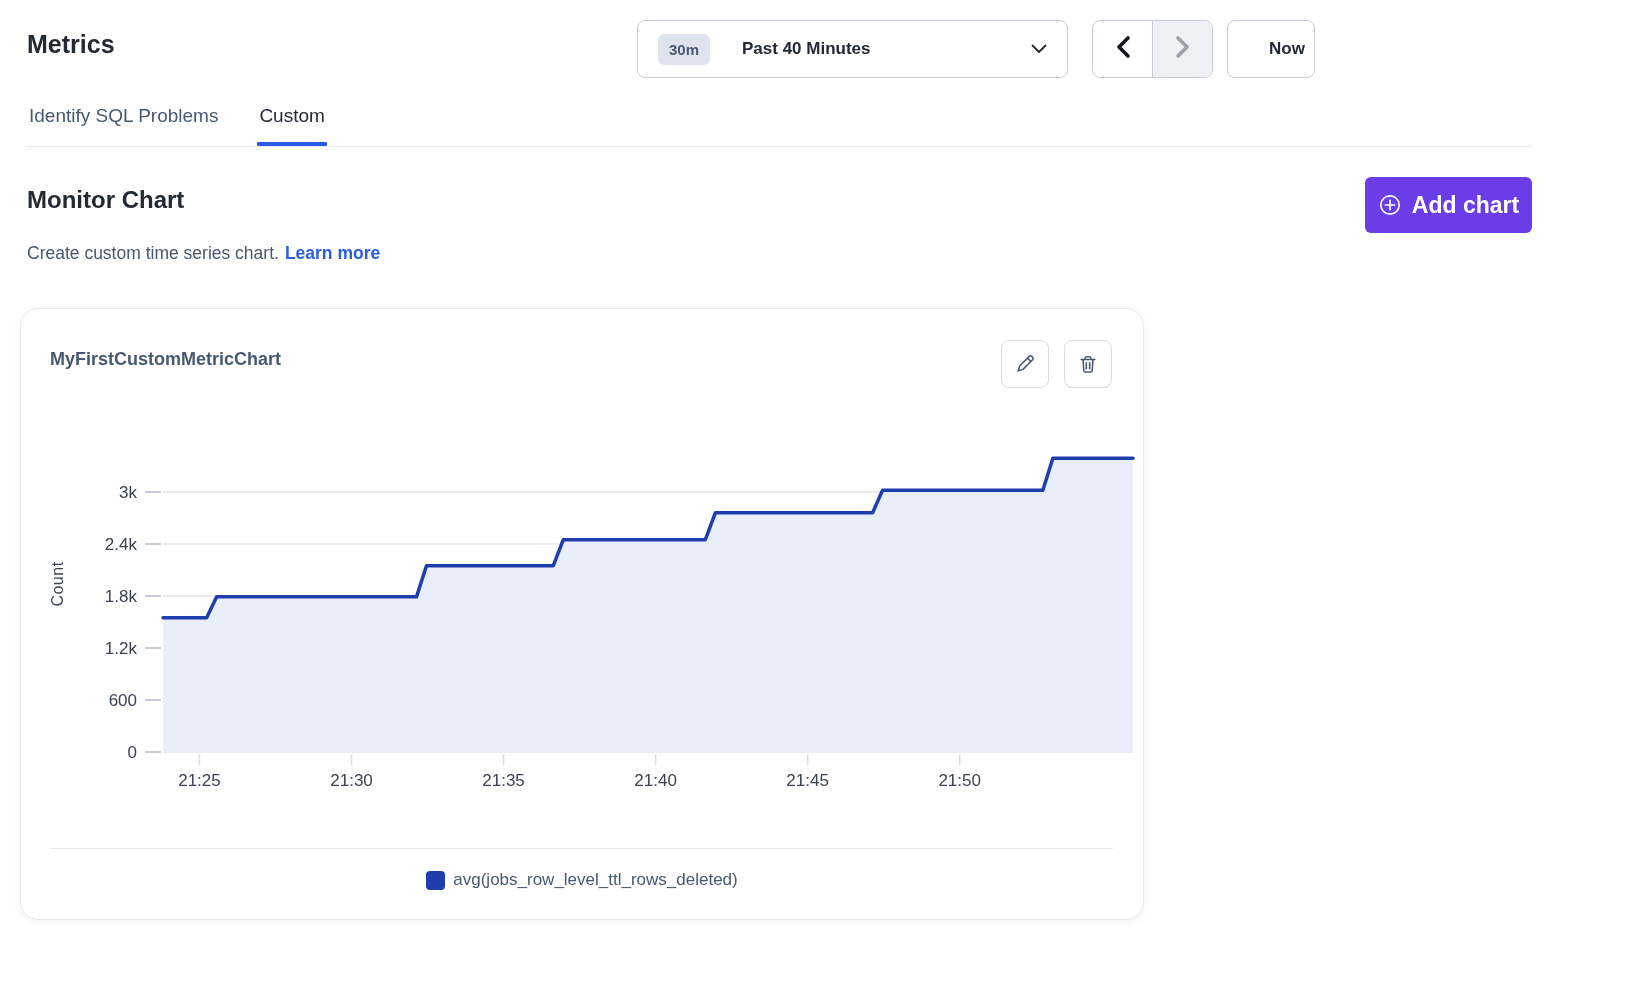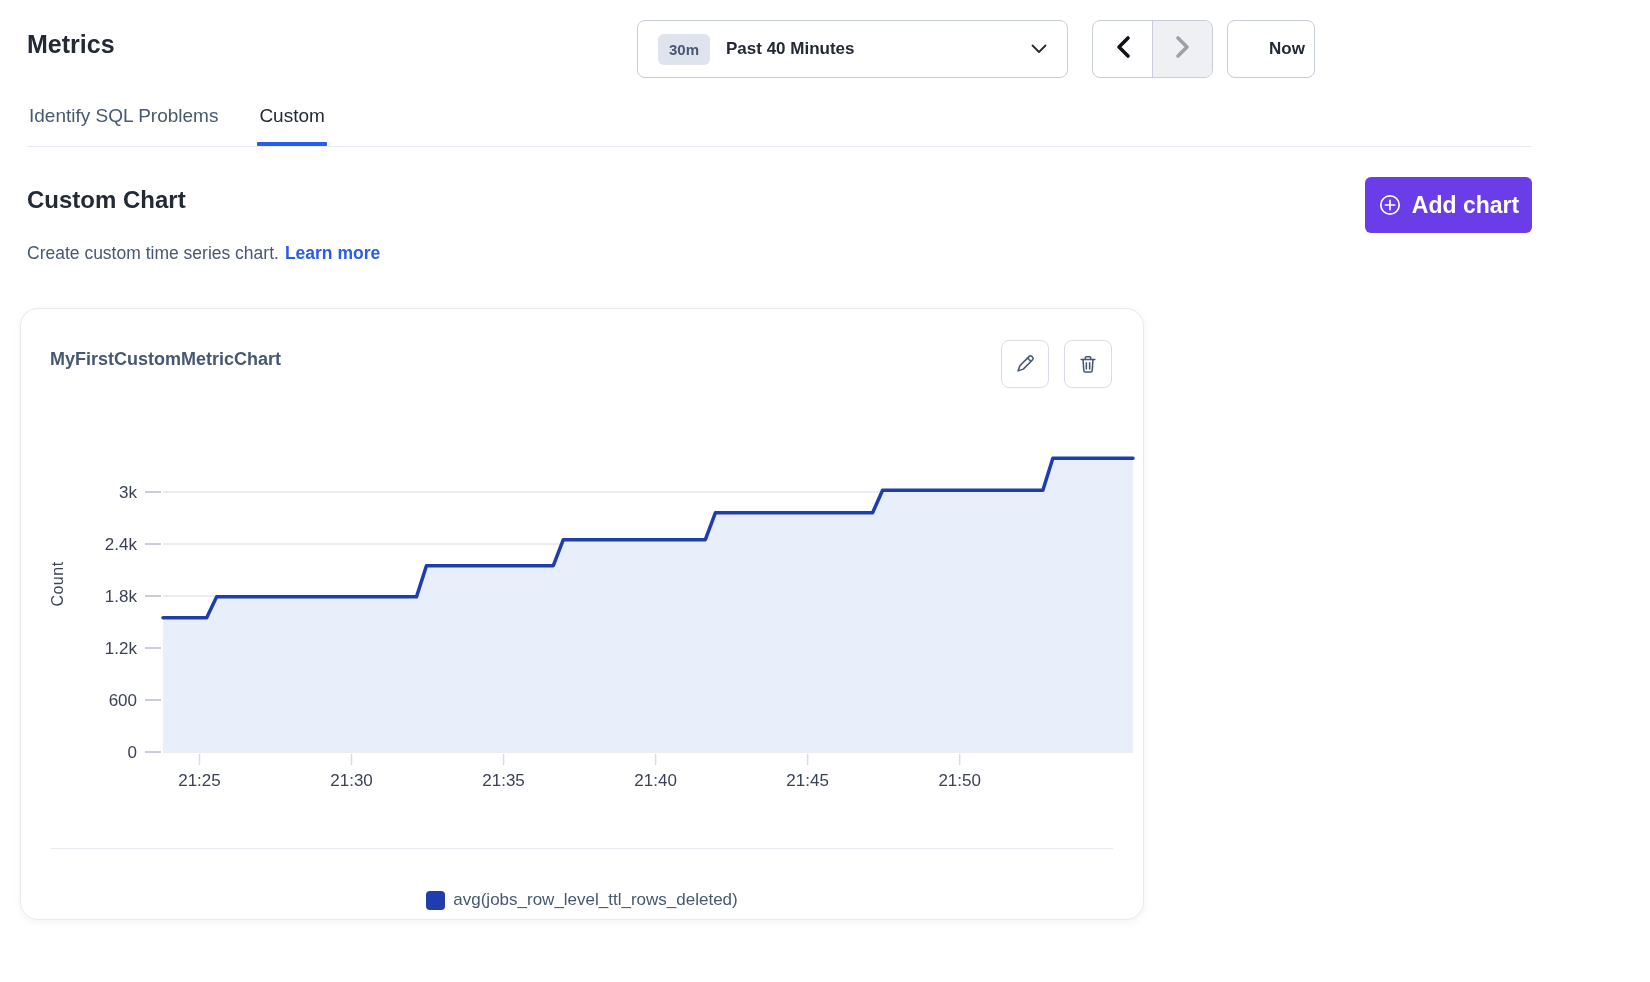--- a/index.html
+++ b/index.html
@@ -15,21 +15,21 @@
     font-size: 25px; font-weight: 700; color: #242a35;
   }
   
   .time-picker {
     position: absolute; left: 637px; top: 20px; width: 431px; height: 58px;
     border: 1px solid #c7ccda; border-radius: 8px; background: #fff;
     display: flex; align-items: center; padding: 0 20px; cursor: pointer;
   }
   .time-badge {
     background: #dfe3ee; color: #475872; font-size: 15px; font-weight: 700;
-    border-radius: 6px; padding: 8px 11px; margin-right: 16px; line-height: 1;
+    border-radius: 6px; padding: 8px 11px; margin-right: 32px; line-height: 1;
   }
   .time-label { font-size: 17px; font-weight: 600; color: #242a35; flex: 1; }
   .nav-arrows {
     position: absolute; left: 1092px; top: 20px; width: 121px; height: 58px;
     border: 1px solid #c7ccda; border-radius: 8px; background: #fff;
     display: flex; overflow: hidden;
   }
   .nav-seg { flex: 1; display: flex; align-items: center; justify-content: center; cursor: pointer; }
   .nav-seg.prev { border-right: 1px solid #c7ccda; }
   .nav-seg.next { background: #eef0f3; cursor: default; }
@@ -87,21 +87,21 @@
   .icon-button.edit { left: 980px; }
   .icon-button.delete { left: 1043px; }
   #chart-svg { position: absolute; left: 0; top: 115px; }
   .tick-label { font-family: "Liberation Sans", sans-serif; font-size: 17px; fill: #3a4254; }
   .axis-label { font-family: "Liberation Sans", sans-serif; font-size: 16px; fill: #3a4254; letter-spacing: 0.5px; }
   .card-divider {
     position: absolute; left: 30px; right: 30px; top: 539px; height: 1px; background: #e7e9f0;
   }
   .legend-row {
     position: absolute; left: 0; right: 0; top: 556px; height: 30px;
-    display: flex; align-items: center; justify-content: center; gap: 8px; cursor: pointer; margin-top: 20px;
+    display: flex; align-items: center; justify-content: center; gap: 8px; cursor: pointer;
   }
   .legend-swatch { width: 19px; height: 19px; border-radius: 4px; background: #1f3dac; }
   .legend-label { font-size: 17px; color: #475872; }
 </style>
 </head>
 <body>
 
 <h1 class="page-title">Metrics</h1>
 
 <div class="time-picker">
@@ -134,21 +134,21 @@
 <button class="now-button">Now</button>
 
 <nav class="tabs">
   <div class="tab">Identify SQL Problems</div>
   <div class="tab active">
     <span>Custom</span>
     <span class="tab-underline"></span>
   </div>
 </nav>
 
-<h2 class="section-title">Custom Chart</h2>
+<h2 class="section-title">Monitor Chart</h2>
 <p class="section-subtitle">
   <span>Create custom time series chart.</span><a class="learn-more">Learn more</a>
 </p>
 
 <button class="add-chart-button">
   <span style="display:flex;">
     <svg width="24" height="24" viewBox="0 0 24 24">
         <circle cx="12" cy="12" r="9.2" fill="none" stroke="#ffffff" stroke-width="1.7"></circle>
         <line x1="12" y1="7.4" x2="12" y2="16.6" stroke="#ffffff" stroke-width="1.7" stroke-linecap="round"></line>
         <line x1="7.4" y1="12" x2="16.6" y2="12" stroke="#ffffff" stroke-width="1.7" stroke-linecap="round"></line>

